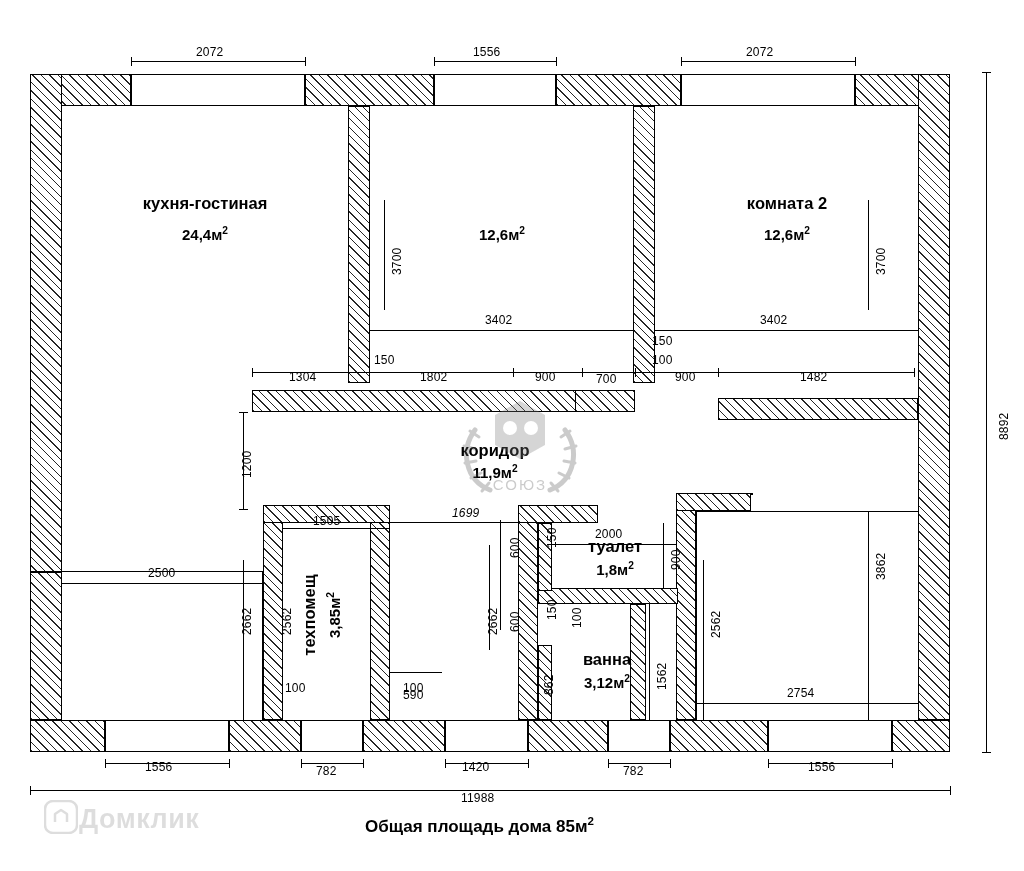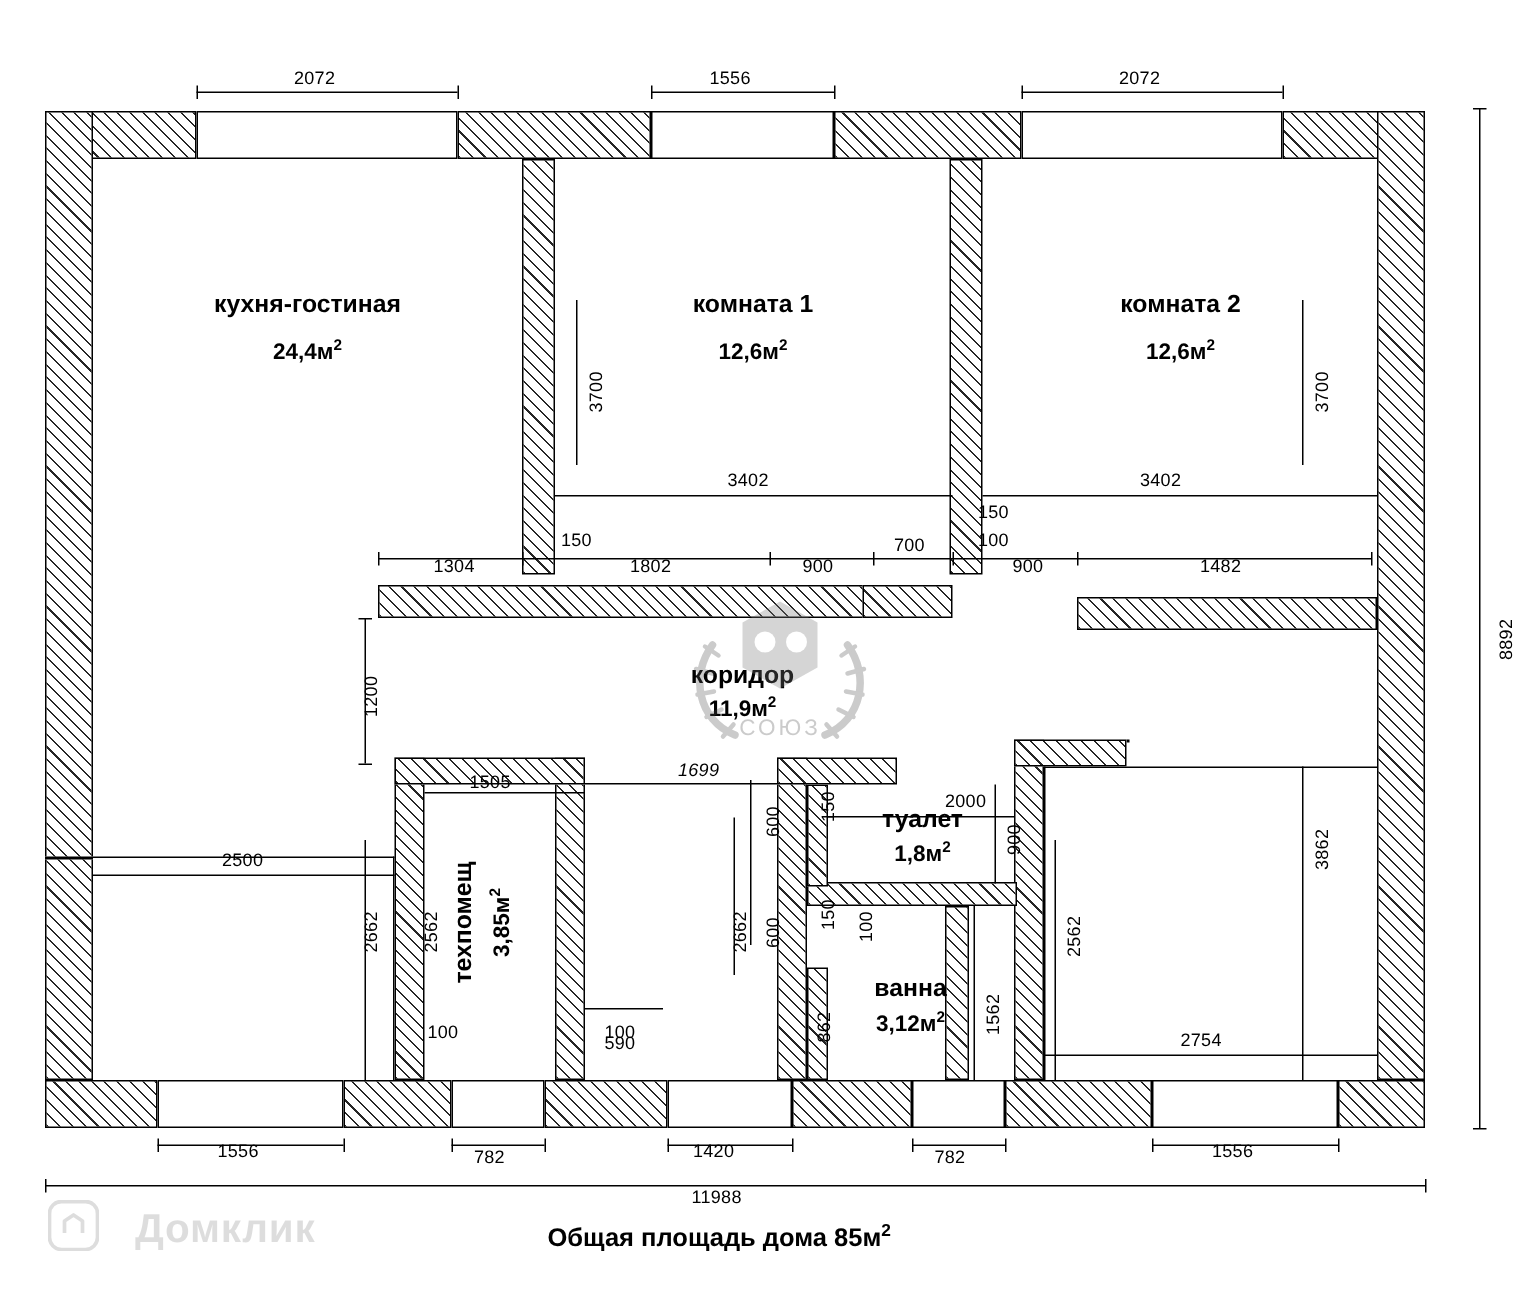--- a/index.html
+++ b/index.html
@@ -94,25 +94,25 @@
     position: absolute;
     left: 455px;
     top: 395px;
     width: 130px;
     height: 115px;
     opacity: 0.30;
     pointer-events: none;
   }
   #wm-logo {
     position: absolute;
-    left: 32px;
+    left: 44px;
     top: 800px;
     display: flex;
     align-items: center;
-    gap: 24px;
+    gap: 1px;
     opacity: 0.13;
     pointer-events: none;
     text-align: center;
   }
   #wm-logo .lg-text {
     font-size: 27px;
     font-weight: bold;
     color: #000;
     letter-spacing: 0.5px;
   }
@@ -201,21 +201,20 @@
 
   <div class="wall" style="left:751px; top:493px; width:0px; height:0px;"></div>
 
   <div class="wall-plain" style="left:696px; top:511px; width:222px; height:209px; border-right:none; border-bottom:none;"></div>
 
   <div class="wall-plain" style="left:62px; top:571px; width:201px; height:149px; border-left:none; border-bottom:none;"></div>
 
   <div class="roomname" style="left:55px; top:194px; width:300px;">кухня-гостиная</div>
   <div class="roomarea" style="left:55px; top:225px; width:300px;"><span>24,4м</span><sup>2</sup></div>
 
-  <div class="roomname" style="left:372px; top:194px; width:260px;">комната 1</div>
   <div class="roomarea" style="left:372px; top:225px; width:260px;"><span>12,6м</span><sup>2</sup></div>
 
   <div class="roomname" style="left:656px; top:194px; width:262px;">комната 2</div>
   <div class="roomarea" style="left:656px; top:225px; width:262px;"><span>12,6м</span><sup>2</sup></div>
 
   <div class="roomname" style="left:400px; top:441px; width:190px;">коридор</div>
   <div class="roomarea" style="left:400px; top:463px; width:190px;"><span>11,9м</span><sup>2</sup></div>
 
   <div class="roomname vert" style="left:300px; top:695px; width:160px;">техпомещ</div>
   <div class="roomarea vert" style="left:325px; top:695px; width:160px;"><span>3,85м</span><sup>2</sup></div>
@@ -247,21 +246,21 @@
   <div class="tick v" style="left:252px; top:368px;"></div>
   <div class="tick v" style="left:348px; top:368px;"></div>
   <div class="tick v" style="left:513px; top:368px;"></div>
   <div class="tick v" style="left:582px; top:368px;"></div>
   <div class="tick v" style="left:635px; top:368px;"></div>
   <div class="tick v" style="left:718px; top:368px;"></div>
   <div class="tick v" style="left:914px; top:368px;"></div>
   <div class="dimtext" style="left:289px; top:370px;">1304</div>
   <div class="dimtext" style="left:420px; top:370px;">1802</div>
   <div class="dimtext" style="left:535px; top:370px;">900</div>
-  <div class="dimtext" style="left:596px; top:356px;">700</div>
+  <div class="dimtext" style="left:596px; top:372px;">700</div>
   <div class="dimtext" style="left:675px; top:370px;">900</div>
   <div class="dimtext" style="left:800px; top:370px;">1482</div>
 
   <div class="dimline v" style="left:243px; top:412px; height:97px;"></div>
   <div class="tick h" style="left:239px; top:412px;"></div>
   <div class="tick h" style="left:239px; top:509px;"></div>
   <div class="dimtext vert" style="left:240px; top:478px;">1200</div>
 
   <div class="dimline h" style="left:62px; top:583px; width:201px;"></div>
   <div class="dimtext" style="left:148px; top:566px;">2500</div>
@@ -273,21 +272,21 @@
 
   <div class="dimtext" style="left:285px; top:681px;">100</div>
 
   <div class="dimline h" style="left:283px; top:528px; width:107px;"></div>
   <div class="dimtext" style="left:313px; top:514px;">1505</div>
 
   <div class="dimline h" style="left:390px; top:522px; width:128px;"></div>
   <div class="dimtext" style="left:452px; top:506px;font-style:italic;">1699</div>
 
   <div class="dimline h" style="left:552px; top:544px; width:124px;"></div>
-  <div class="dimtext" style="left:630px; top:527px;text-align:center;">2000</div>
+  <div class="dimtext" style="left:595px; top:527px;text-align:center;">2000</div>
 
   <div class="dimtext vert" style="left:545px; top:548px;">150</div>
   <div class="dimtext vert" style="left:508px; top:558px;">600</div>
   <div class="dimtext vert" style="left:508px; top:632px;">600</div>
   <div class="dimtext vert" style="left:545px; top:620px;">150</div>
   <div class="dimline v" style="left:500px; top:520px; height:110px;"></div>
 
   <div class="dimtext vert" style="left:570px; top:628px;">100</div>
 
   <div class="dimtext" style="left:403px; top:681px;">100</div>

